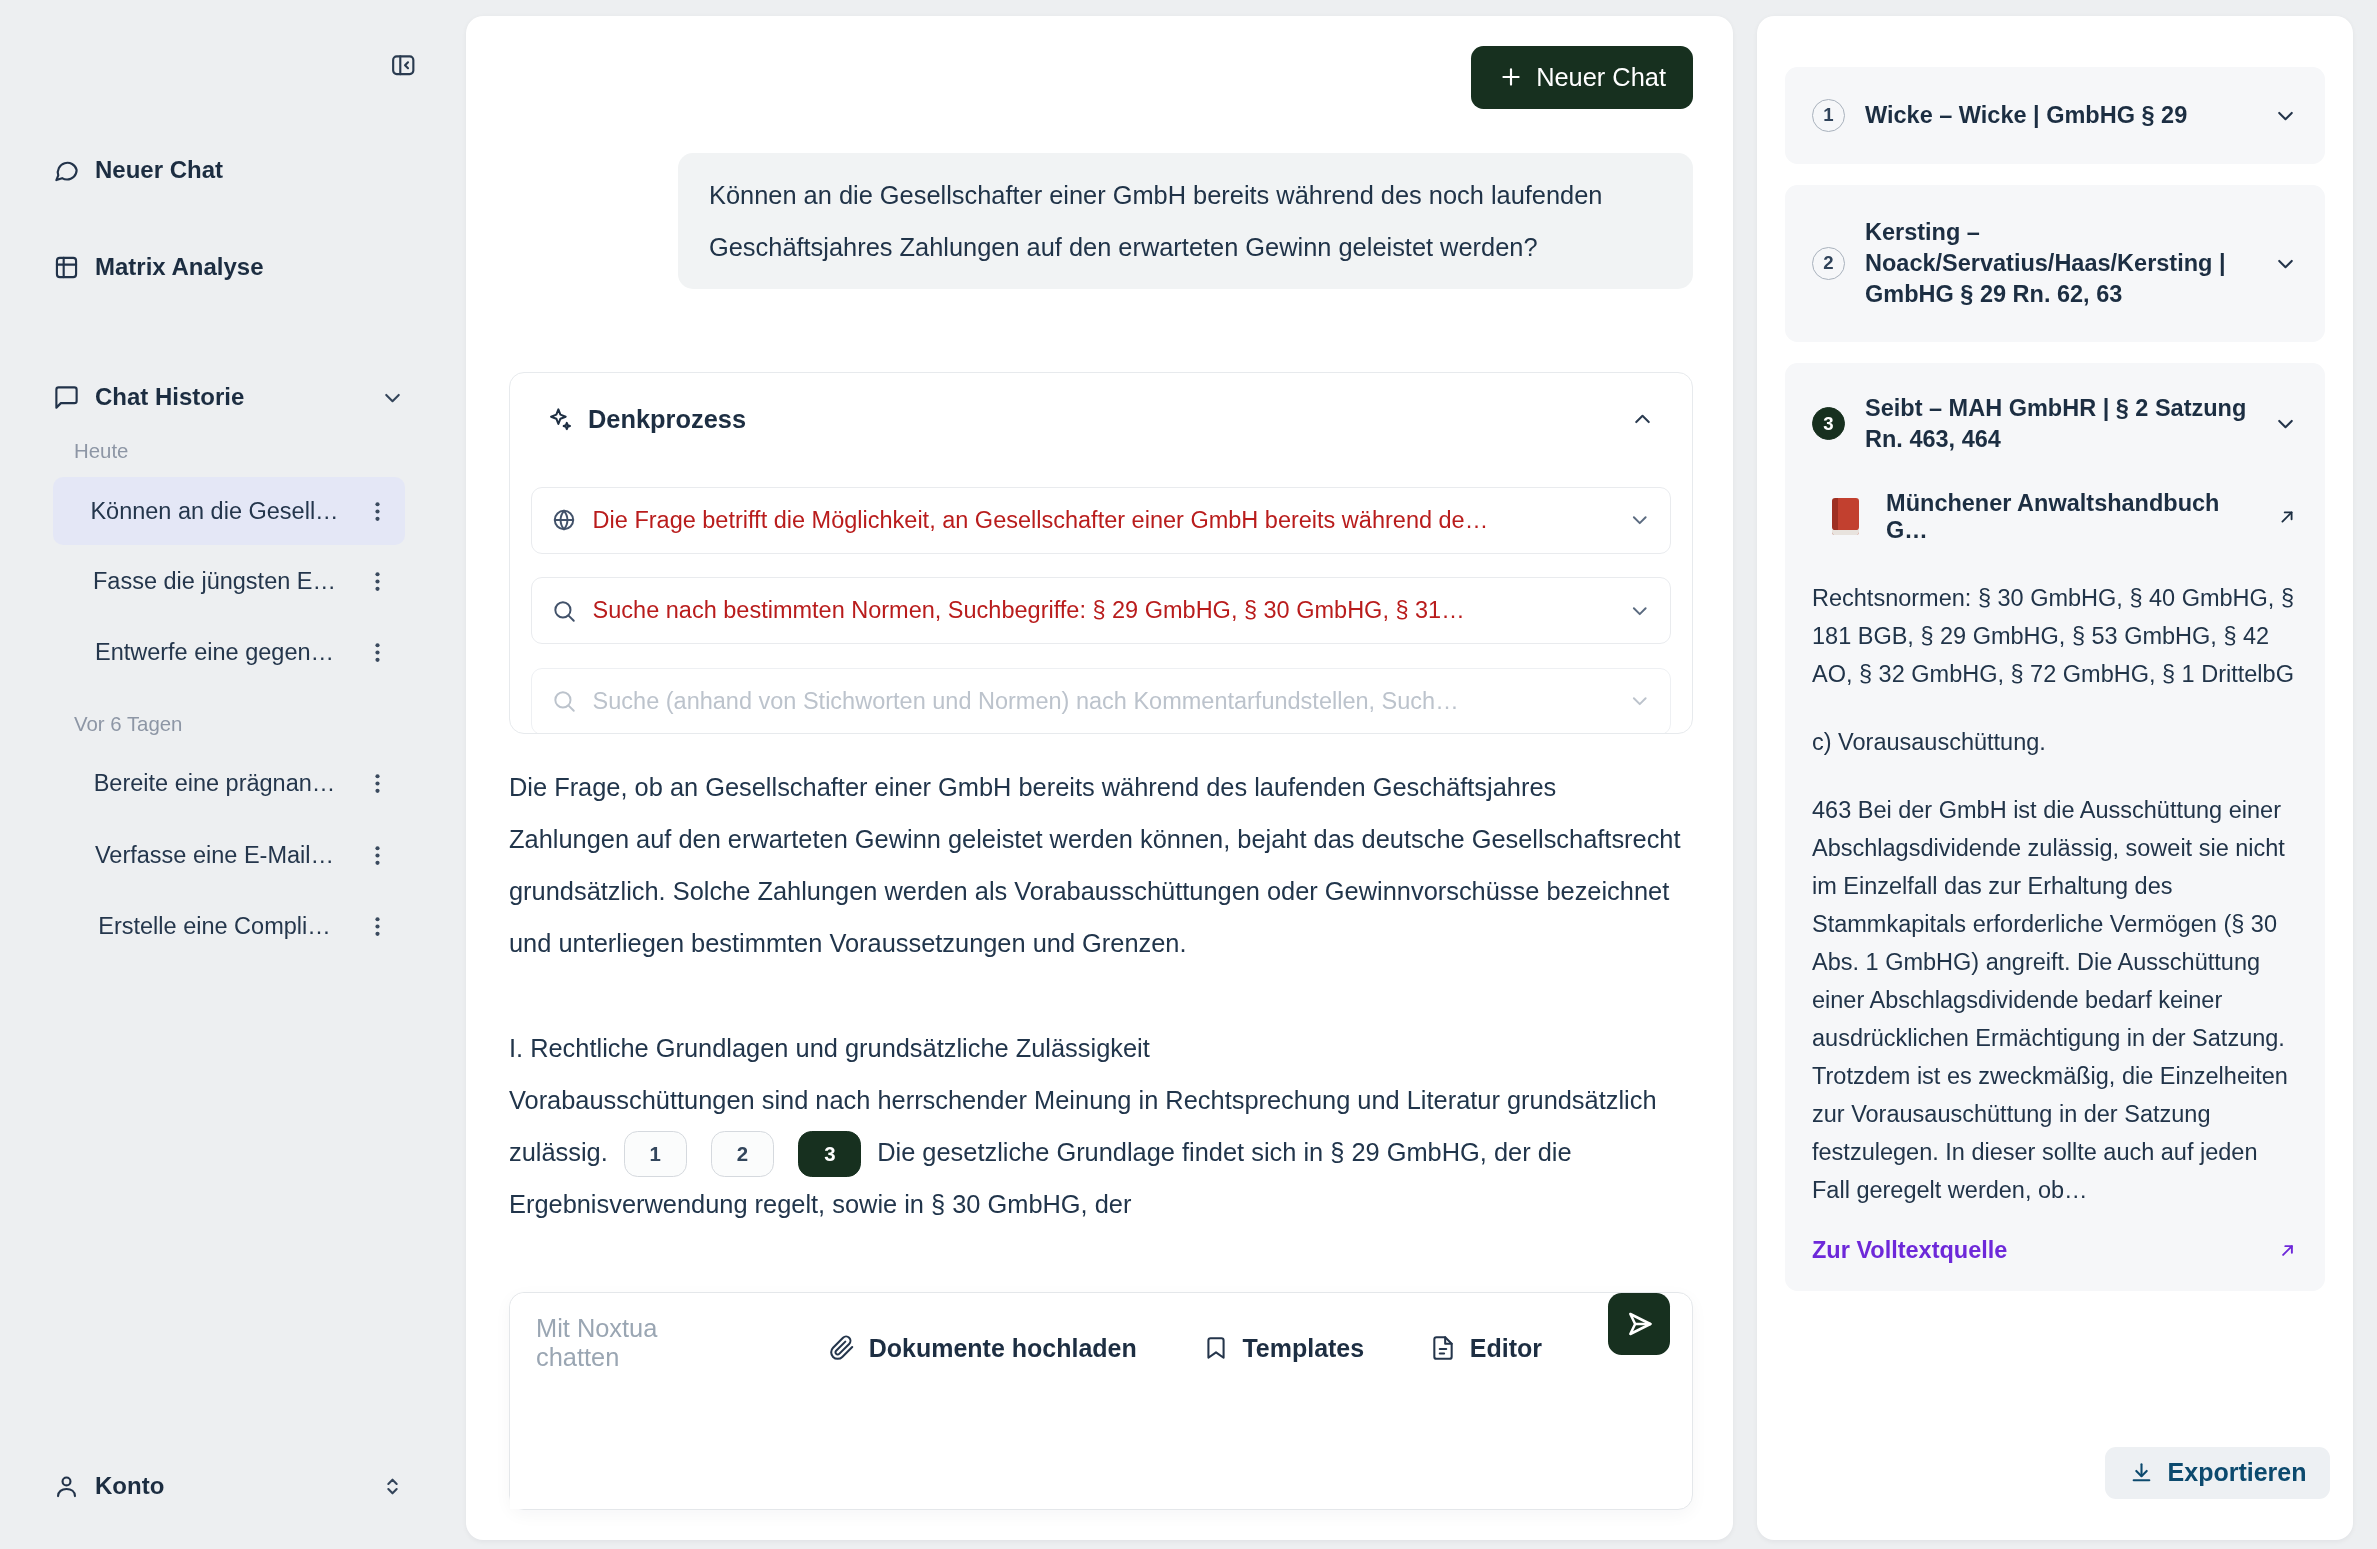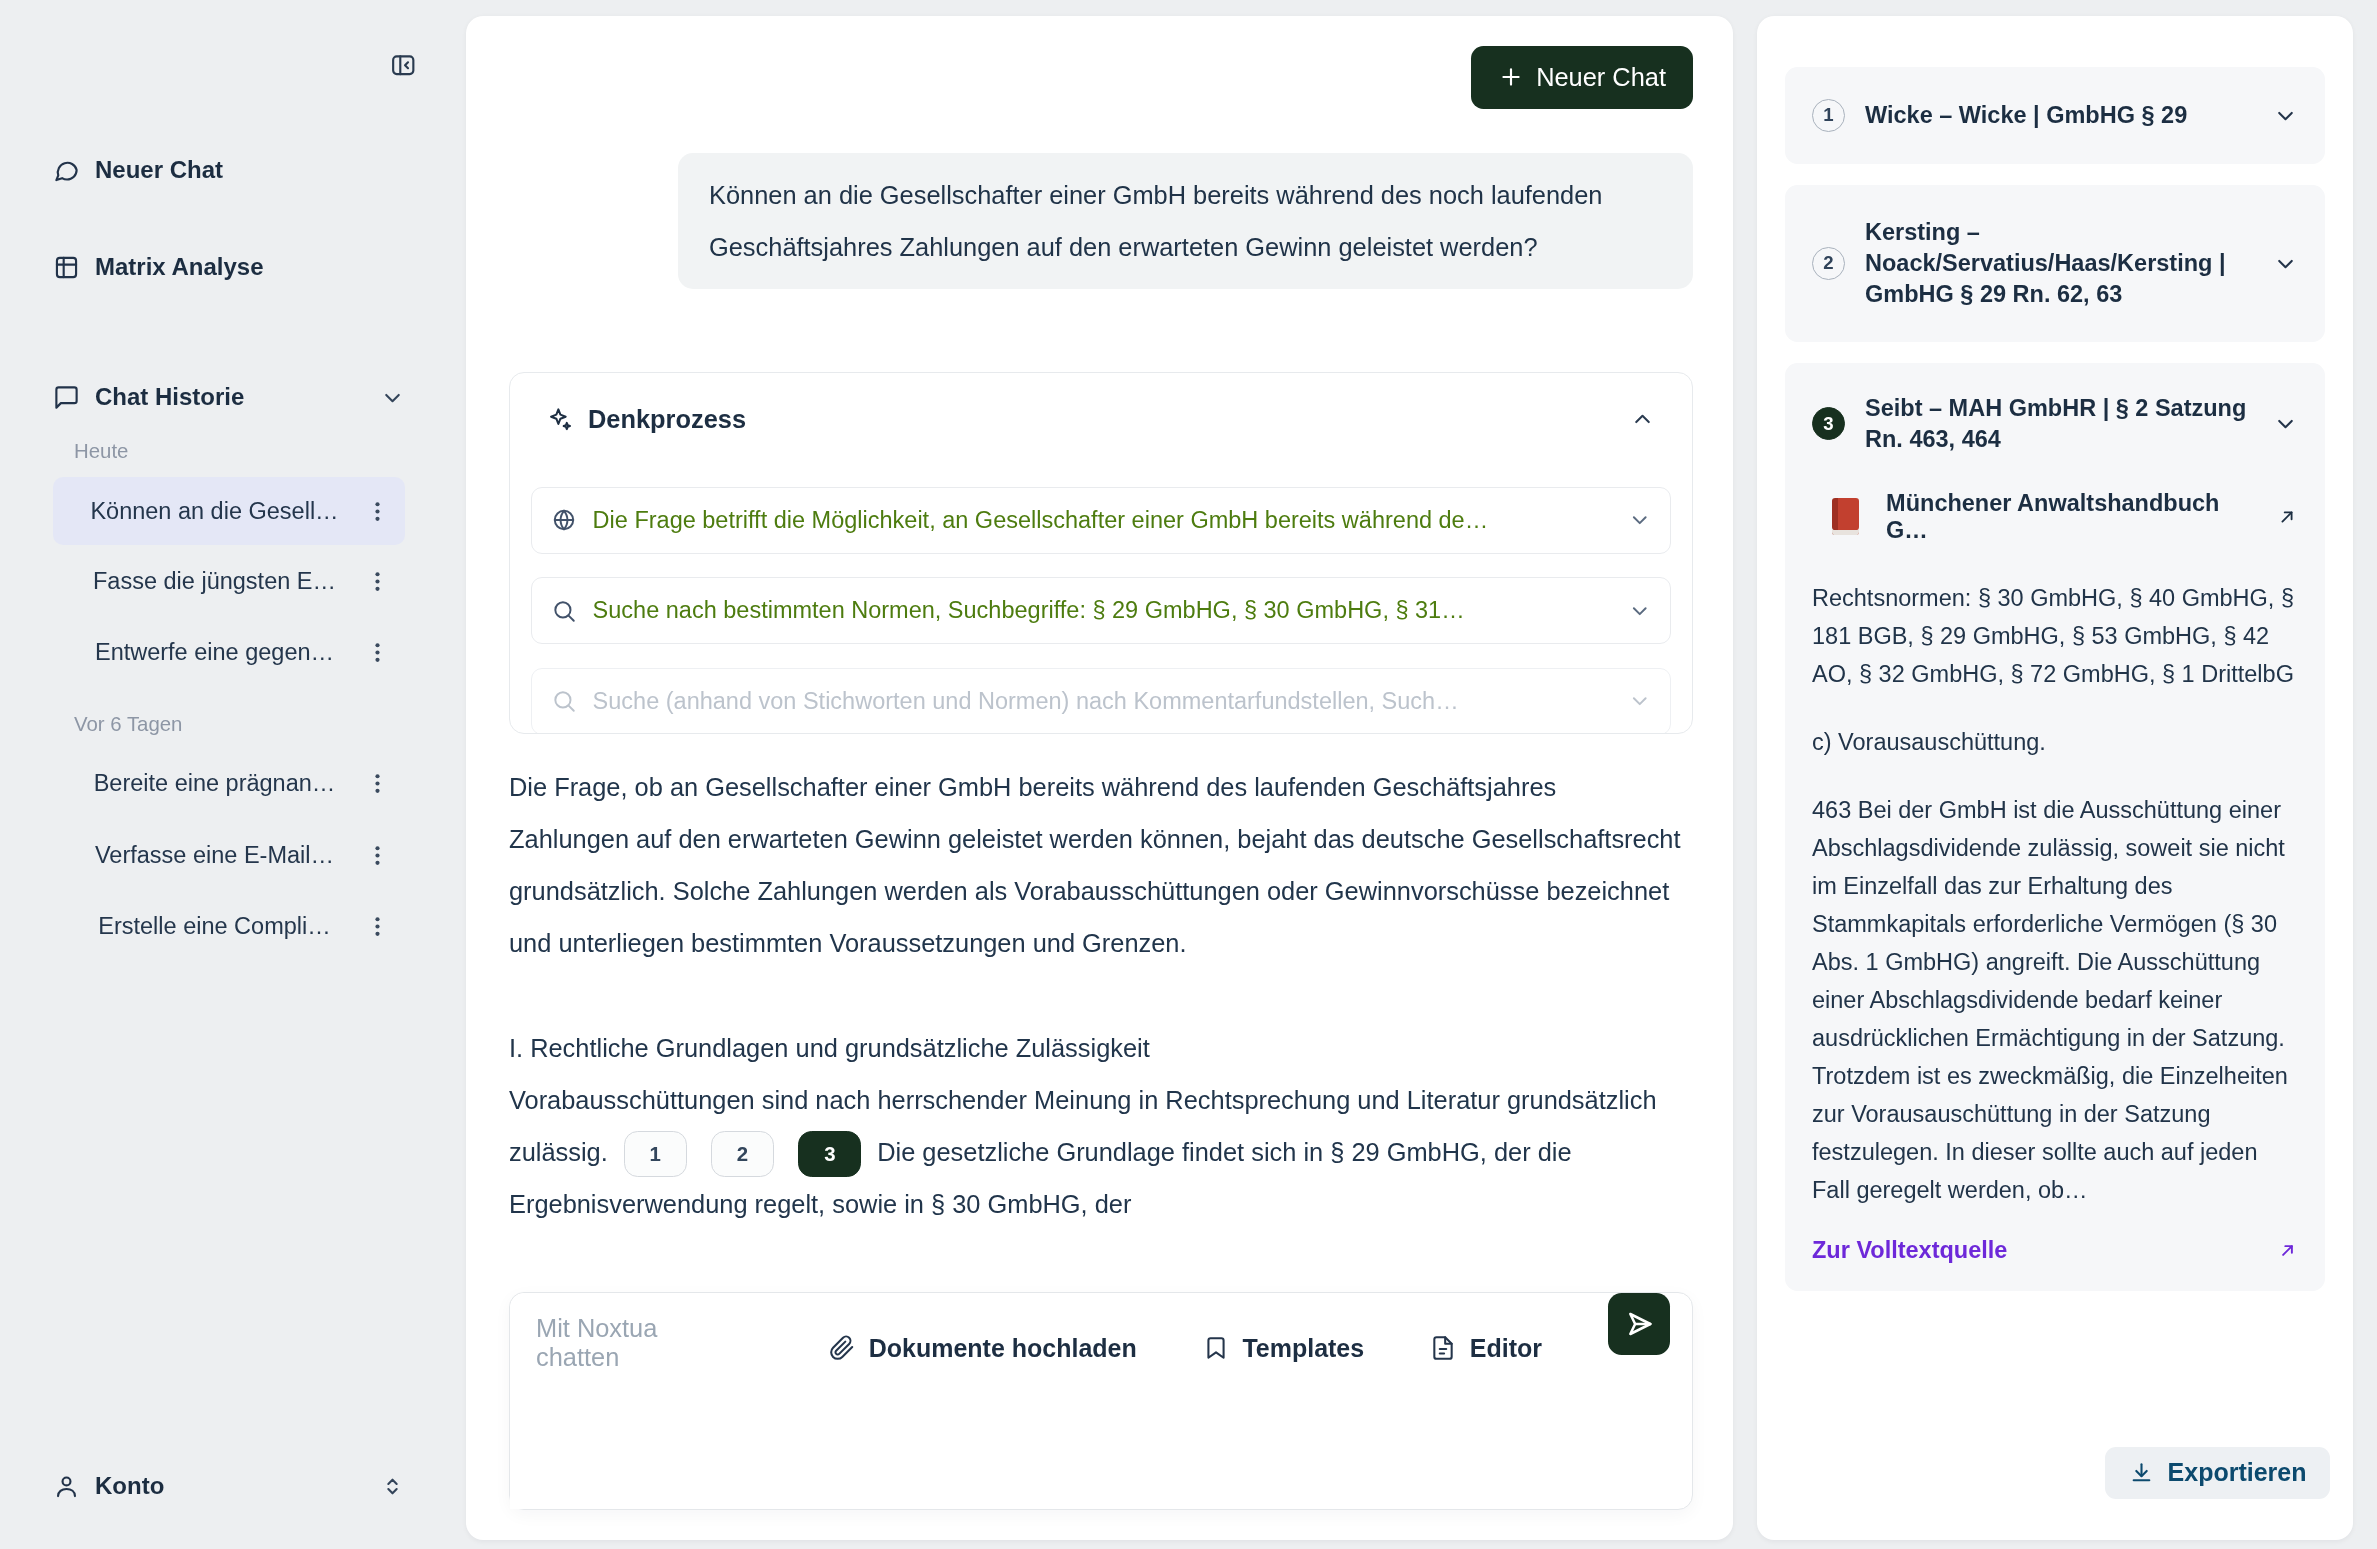--- a/index.html
+++ b/index.html
@@ -64,21 +64,21 @@
   }
   .think-title { font-size: 25.4px; font-weight: 700; color: #1d2e42; }
   .think-head .chev { margin-left: auto; color: #2c3d52; }
   .think-rows { margin-top: 50px; padding: 0 21px; display: flex; flex-direction: column; gap: 23.5px; }
   .think-row {
     display: flex; align-items: center; gap: 16px; height: 67px;
     border: 1.2px solid #e9ebee; border-radius: 11px; padding: 0 18.6px;
   }
   .think-row .icon { color: #42526a; flex: 0 0 auto; }
   .step-text {
-    font-size: 23.5px; color: #4d7c0f; white-space: nowrap; overflow: hidden;
+    font-size: 23.5px; color: #b91c1c; white-space: nowrap; overflow: hidden;
     text-overflow: clip; flex: 1;
   }
   .think-row .chev { margin-left: auto; color: #5b6b80; }
   .think-row.faded { border-color: #eef0f3; }
   .think-row.faded .step-text, .think-row.faded .icon, .think-row.faded .chev { color: #bcc3cc; }
 
   .answer {
     position: absolute; top: 745px; left: 43px; right: 50px;
     font-size: 25.4px; line-height: 52px; color: #21354b;
   }

